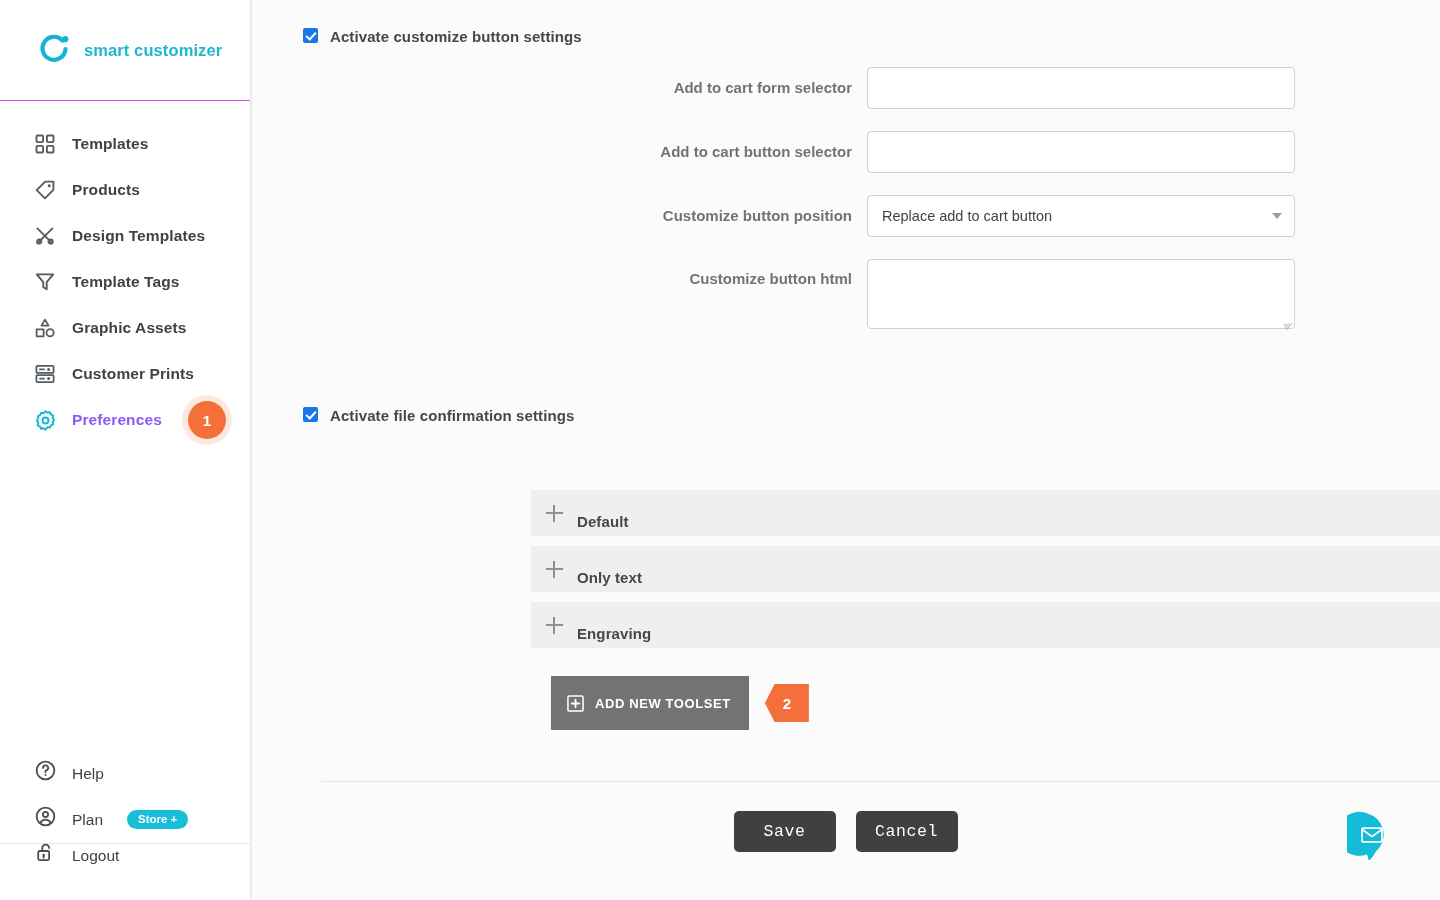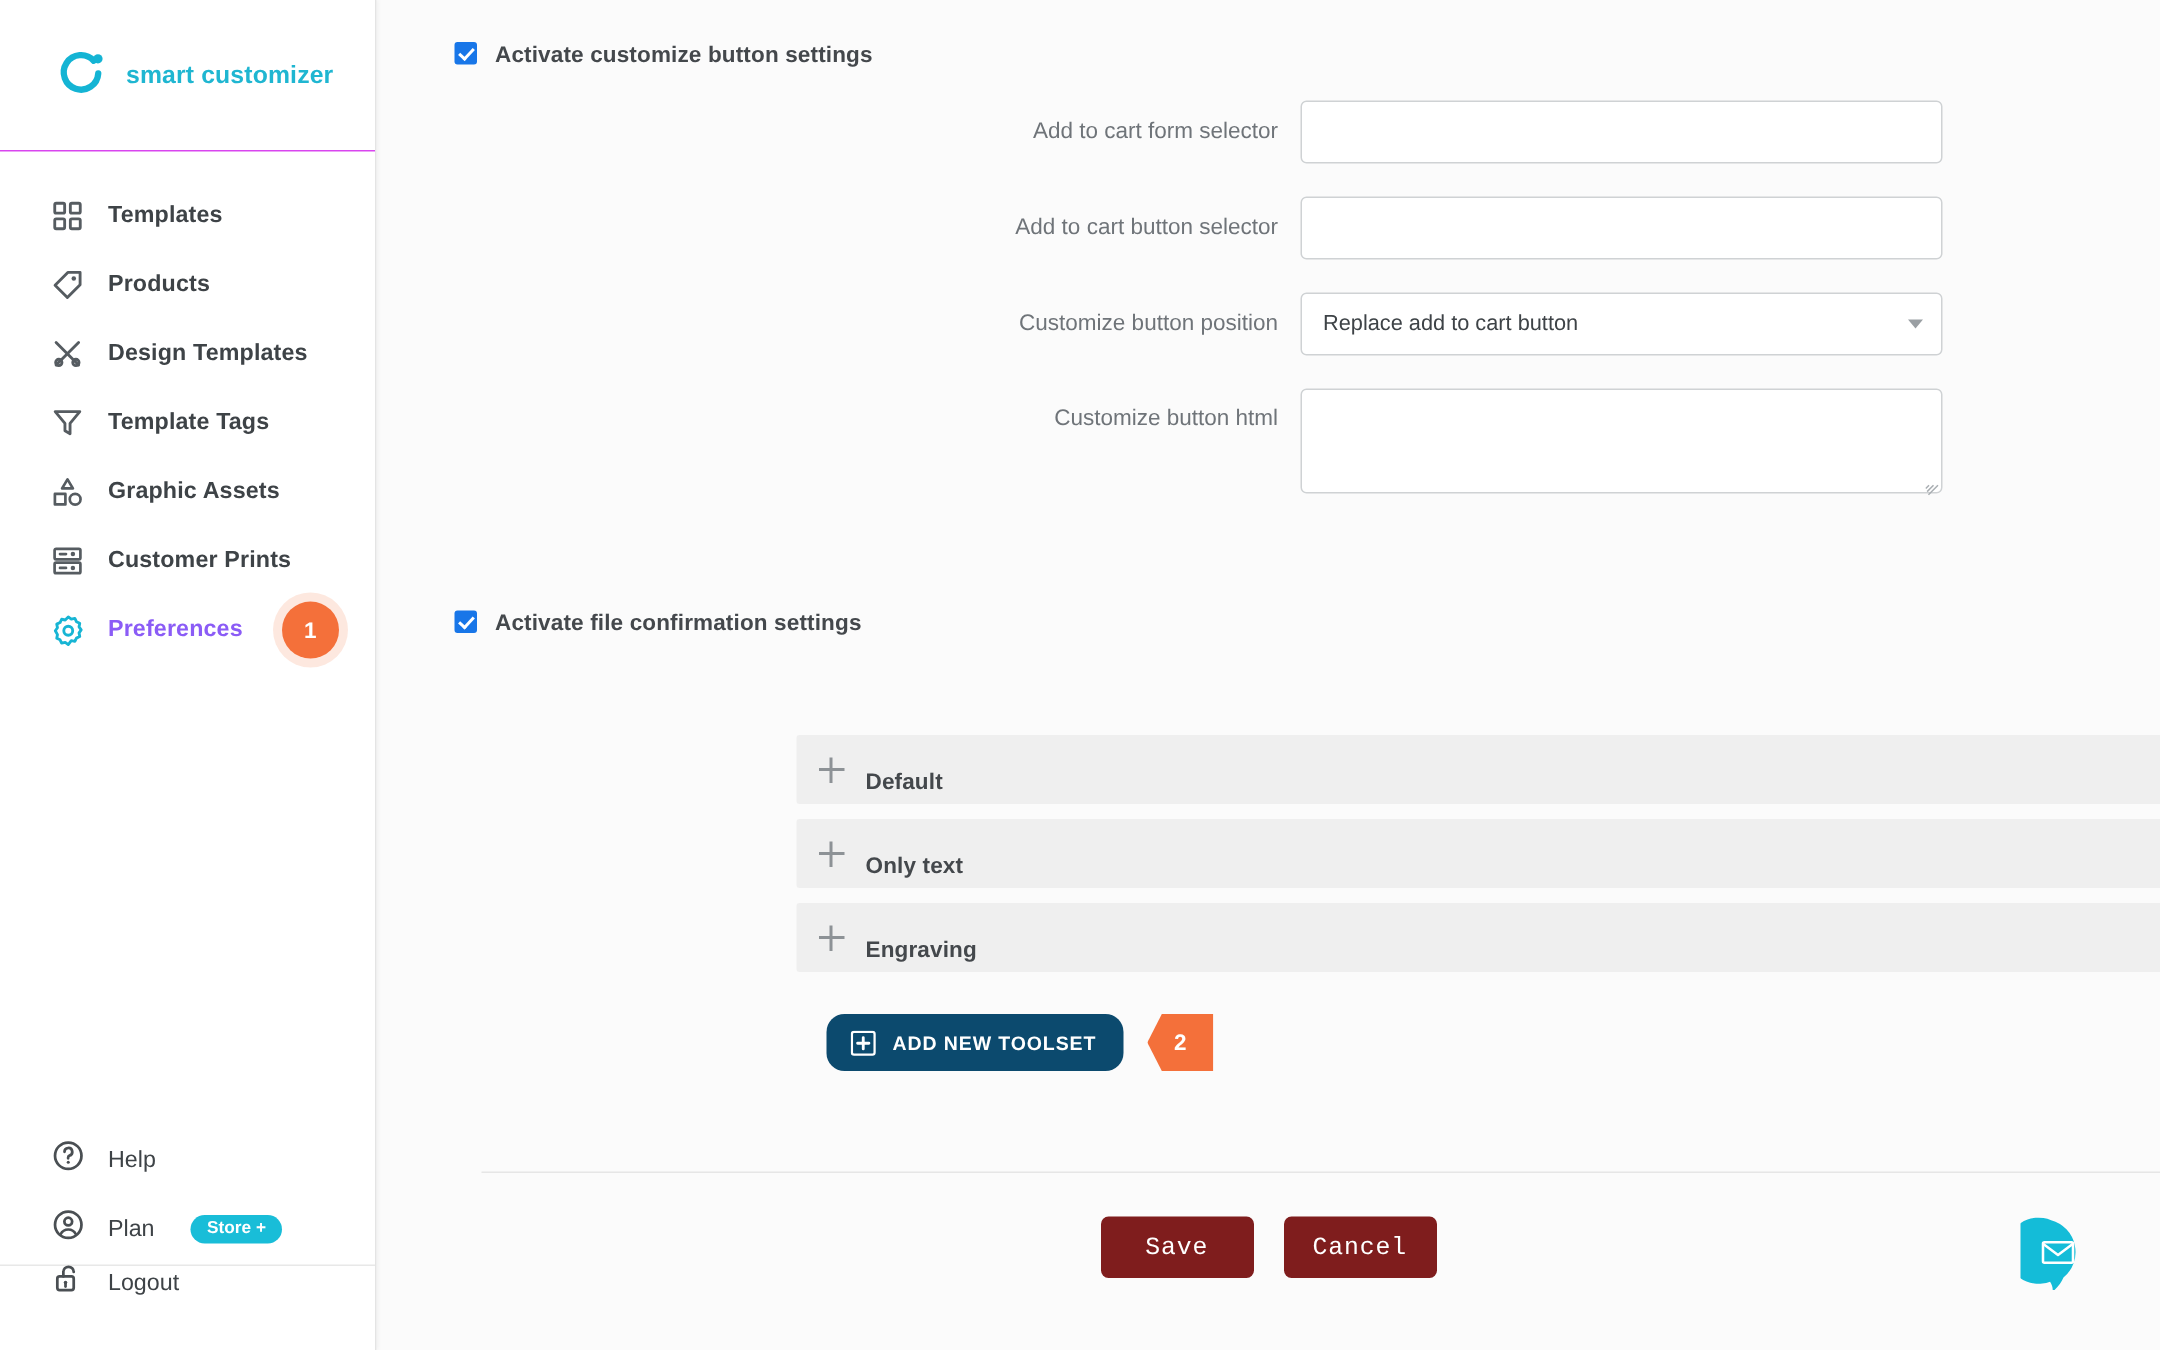--- a/index.html
+++ b/index.html
@@ -87,21 +87,21 @@
     content: ""; position: absolute;
     left: 4.6px; top: 1.6px; width: 4px; height: 8px;
     border: solid #fff; border-width: 0 2px 2px 0;
     transform: rotate(43deg);
   }
   .check-label { font-size: 15px; font-weight: 700; color: #44484c; letter-spacing: .1px; }
 
   .field-row { display: flex; align-items: flex-start; margin-top: 22px; }
   .field-label {
     width: 616px; text-align: right; padding-right: 15px;
-    font-size: 15px; color: #6f7479; line-height: 42px; font-weight: 400;
+    font-size: 15px; color: #6f7479; line-height: 42px; font-weight: 700;
   }
   .field-label.tall { line-height: 40px; }
   .control { width: 428px; }
 
   .inp {
     width: 428px; height: 42px;
     border: 1px solid #cfd2d4; border-radius: 4px;
     background: #fff; padding: 0 12px;
     font-size: 14.5px; color: #3e4347;
     font-family: "Liberation Sans", sans-serif;
@@ -151,21 +151,21 @@
   .acc-plus::before, .acc-plus::after {
     content: ""; position: absolute; background: #8d9296;
   }
   .acc-plus::before { width: 17px; height: 1.6px; }
   .acc-plus::after { width: 1.6px; height: 17px; }
   .acc-title { font-size: 15px; font-weight: 700; color: #44484c; letter-spacing: .1px; margin-top: 16px; }
 
   
   .toolset-row { display: flex; align-items: center; margin-top: 28px; padding-left: 300px; }
   .btn-add {
-    height: 38px; background: #0c4a6e; border-radius: 12px;
+    height: 54px; background: #737373; border-radius: 0;
     display: flex; align-items: center; gap: 11px;
     padding: 0 18px 0 16px; color: #fff;
     font-size: 13px; font-weight: 700; letter-spacing: .6px;
     cursor: pointer; border: none;
     font-family: "Liberation Sans", sans-serif;
   }
   .add-ico { width: 17px; height: 17px; position: relative; flex: 0 0 17px; }
   .badge-arrow {
     position: relative; margin-left: 16px;
     width: 44px; height: 38px;
@@ -179,21 +179,21 @@
   .bottom-divider {
     position: absolute; left: 70px; right: 0; top: 781px;
     height: 1px; background: #e6e6e6;
   }
   .actions {
     position: absolute; top: 811px; left: 0; right: 0;
     display: flex; justify-content: center; gap: 20px;
   }
   .btn-dark {
     min-width: 102px; height: 41px;
-    background: #7f1d1d; color: #fff;
+    background: #404040; color: #fff;
     border: none; border-radius: 5px;
     font-size: 16.5px; letter-spacing: .6px;
     font-family: "Liberation Mono", monospace;
     cursor: pointer;
   }
 
   .chat-fab {
     position: absolute; right: 43px; bottom: 40px;
     width: 50px; height: 50px; cursor: pointer;
   }

